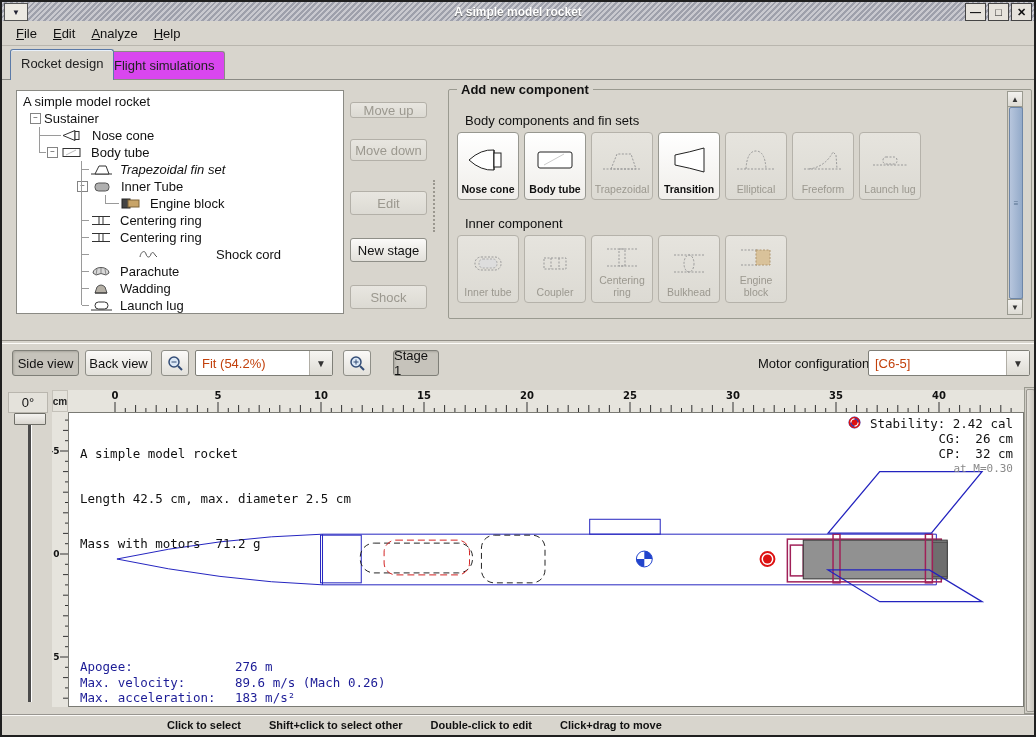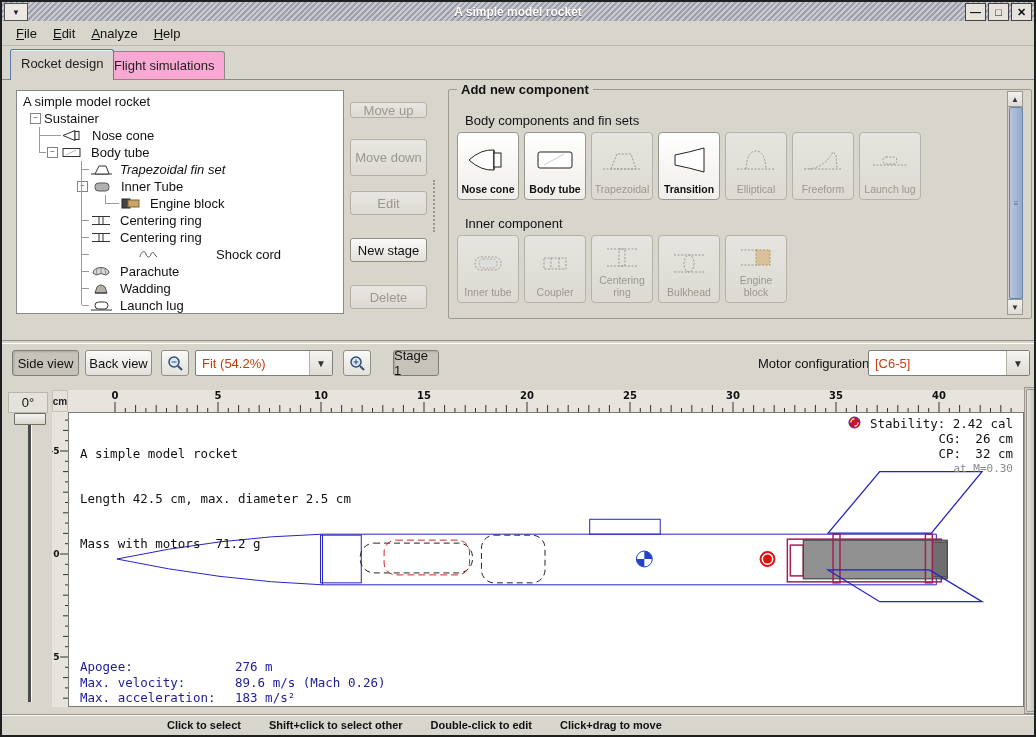--- a/index.html
+++ b/index.html
@@ -14,21 +14,21 @@
     display:flex;align-items:center;justify-content:center;font-size:8px;color:#223;}
   .winbtns{position:absolute;right:2px;top:1px;display:flex;gap:2px;}
   .winbtn{width:19px;height:16px;background:#e6e3dc;border:1px solid #444;display:flex;align-items:center;justify-content:center;
     font-size:11px;font-weight:bold;color:#111;line-height:1;}
   
   .menubar{left:0;top:19px;width:1032px;height:25px;background:#d8d5cd;border-bottom:1px solid #b9b6ae;display:flex;align-items:center;padding-left:6px;box-sizing:border-box;}
   .menu-item{padding:3px 8px;font-size:13px;color:#111;}
   .mn{text-decoration:underline;}
   
   .tabrow{left:0;top:44px;width:1032px;height:34px;}
-  .tab{position:absolute;bottom:0;font-size:13px;padding:6px 10px 7px 10px;border:1px solid #8a8a84;border-bottom:none;background:#f9a8d4;color:#222;border-radius:3px 3px 0 0;}
+  .tab{position:absolute;bottom:0;font-size:13px;padding:6px 10px 7px 10px;border:1px solid #8a8a84;border-bottom:none;background:#d946ef;color:#222;border-radius:3px 3px 0 0;}
   .tab.active{background:#d8d5cd;border:1px solid #5b7aa8;border-bottom:none;box-shadow:inset 0 1px 0 #e8f0fa;z-index:3;padding-bottom:9px;}
   .tab-underline{position:absolute;left:0;right:0;bottom:0;height:1px;background:#8a8a84;z-index:1;}
   
   .btn{position:absolute;box-sizing:border-box;border:1px solid #8f8f88;border-radius:3px;
     background:linear-gradient(#fbfaf8,#e2e0da);font-size:13px;color:#111;display:flex;align-items:center;justify-content:center;}
   .btn.disabled{background:linear-gradient(#e8e6e0,#dcdad3);color:#9b988f;border-color:#b3b0a8;}
   .btn.toggled{background:#c6c3bb;border-color:#7f7f78;box-shadow:inset 1px 1px 2px #a9a69e;}
   
   .tree-panel{left:14px;top:88px;width:328px;height:224px;background:#fff;border:1px solid #8a8a84;box-sizing:border-box;padding-top:2px;overflow:hidden;}
   .trow{display:flex;align-items:center;height:17px;font-size:13px;color:#111;white-space:nowrap;}
@@ -208,24 +208,24 @@
       <span class="stub" style="width:7px;"></span>
       <span class="ticon"><svg width="24" height="13">
             <line x1="1" y1="11" x2="22" y2="11" stroke="#333"></line>
             <rect x="5" y="3" width="13" height="7" rx="3.5" fill="#fff" stroke="#333"></rect>
           </svg></span>
       <span>Launch lug</span>
     </div>
   </div>
 
   <div class="btn disabled" style="left:348px;top:100px;width:77px;height:16px;">Move up</div>
-  <div class="btn disabled" style="left:348px;top:137px;width:77px;height:37px;">Move down</div>
+  <div class="btn disabled" style="left:348px;top:137px;width:77px;height:22px;">Move down</div>
   <div class="btn disabled" style="left:348px;top:189px;width:77px;height:24px;">Edit</div>
   <div class="btn" style="left:348px;top:236px;width:77px;height:24px;">New stage</div>
-  <div class="btn disabled" style="left:348px;top:283px;width:77px;height:24px;">Delete</div>
+  <div class="btn disabled" style="left:348px;top:283px;width:77px;height:24px;">Shock</div>
   <div class="abs dots" style="left:431px;top:178px;height:52px;"></div>
 
   <div class="abs group">
     <div class="group-title">Add new component</div>
     <div class="sect-label" style="left:16px;top:23px;">Body components and fin sets</div>
 
     <div class="comp-row" style="left:8px;top:42px;">
       <div class="comp-btn">
         <span class="cicon">
             <svg width="46" height="30">

